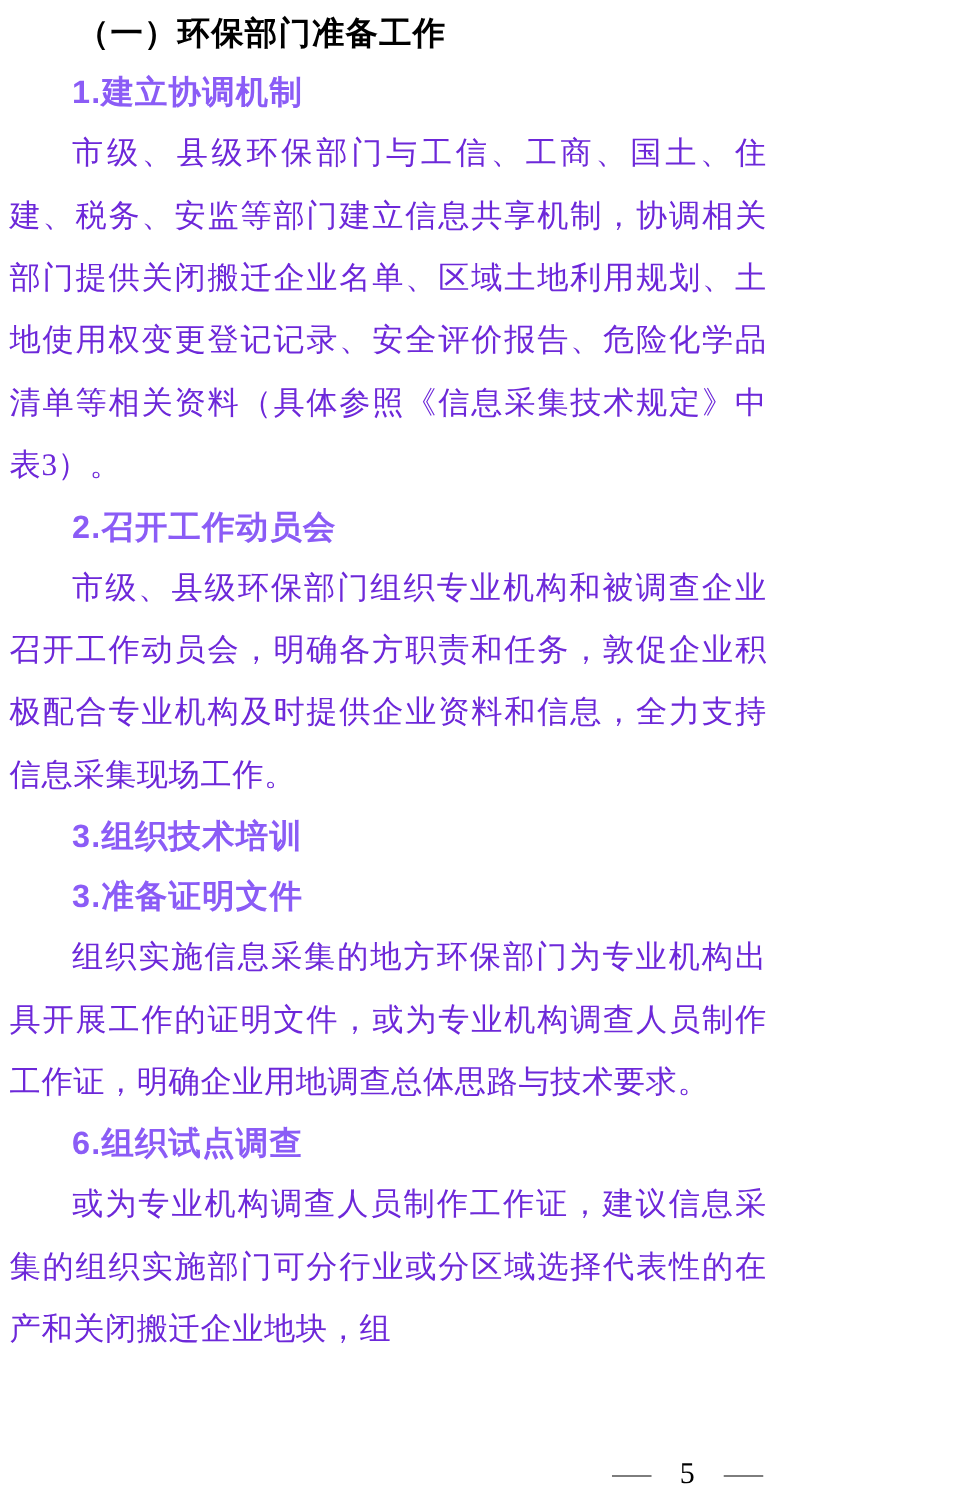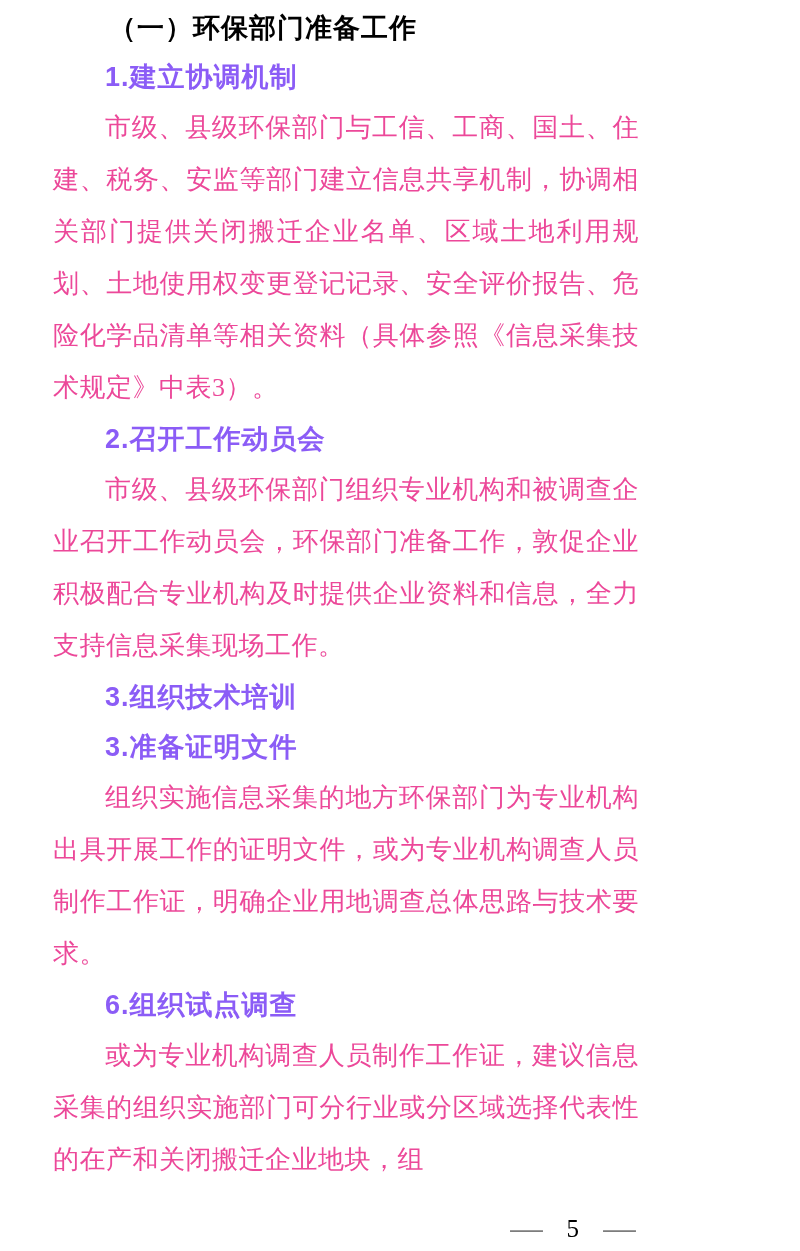--- a/index.html
+++ b/index.html
@@ -4,21 +4,20 @@
 <style>
   html, body { margin: 0; padding: 0; background: #ffffff; }
   .page {
     width: 648px;
     height: 1251px;
     position: relative;
     background: #ffffff;
     color: #111111;
     overflow: hidden;
     box-sizing: border-box;
-    padding-left: 45px;
   }
   .content {
     padding: 2px 9px 0 8px;
   }
   .section-heading {
     font-family: "Liberation Sans", sans-serif;
     font-size: 27px;
     font-weight: 700;
     color: #000000;
     margin: 2px 0 0 56px;
@@ -30,21 +29,21 @@
     font-size: 27px;
     font-weight: 700;
     color: #8b5cf6;
     margin: 0 0 0 52px;
     line-height: 50px;
     letter-spacing: 1px;
   }
   .body-para {
     font-family: "Liberation Serif", serif;
     font-size: 26px;
-    color: #ec4899;
+    color: #6d28d9;
     margin: 0;
     line-height: 52px;
     text-align: justify;
     text-indent: 2em;
     letter-spacing: 0.5px;
     word-break: break-all;
   }
   .footer {
     position: absolute;
     right: 16px;
@@ -72,21 +71,21 @@
 
     <h1 class="section-heading">（一）环保部门准备工作</h1>
 
     <section>
       <h2 class="sub-heading">1.建立协调机制</h2>
       <p class="body-para">市级、县级环保部门与工信、工商、国土、住建、税务、安监等部门建立信息共享机制，协调相关部门提供关闭搬迁企业名单、区域土地利用规划、土地使用权变更登记记录、安全评价报告、危险化学品清单等相关资料（具体参照《信息采集技术规定》中表3）。</p>
     </section>
 
     <section>
       <h2 class="sub-heading">2.召开工作动员会</h2>
-      <p class="body-para">市级、县级环保部门组织专业机构和被调查企业召开工作动员会，环保部门准备工作，敦促企业积极配合专业机构及时提供企业资料和信息，全力支持信息采集现场工作。</p>
+      <p class="body-para">市级、县级环保部门组织专业机构和被调查企业召开工作动员会，明确各方职责和任务，敦促企业积极配合专业机构及时提供企业资料和信息，全力支持信息采集现场工作。</p>
     </section>
 
     <section>
       <h2 class="sub-heading">3.组织技术培训</h2>
     </section>
 
     <section>
       <h2 class="sub-heading">3.准备证明文件</h2>
       <p class="body-para">组织实施信息采集的地方环保部门为专业机构出具开展工作的证明文件，或为专业机构调查人员制作工作证，明确企业用地调查总体思路与技术要求。</p>
     </section>

